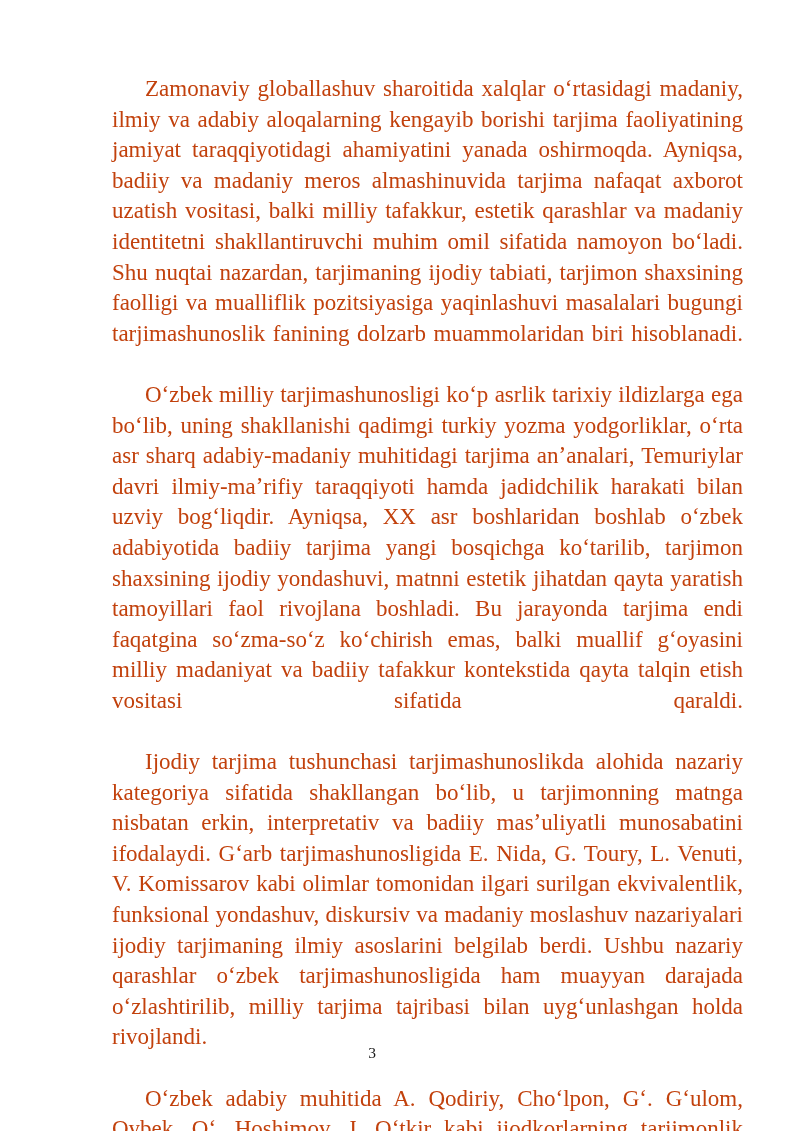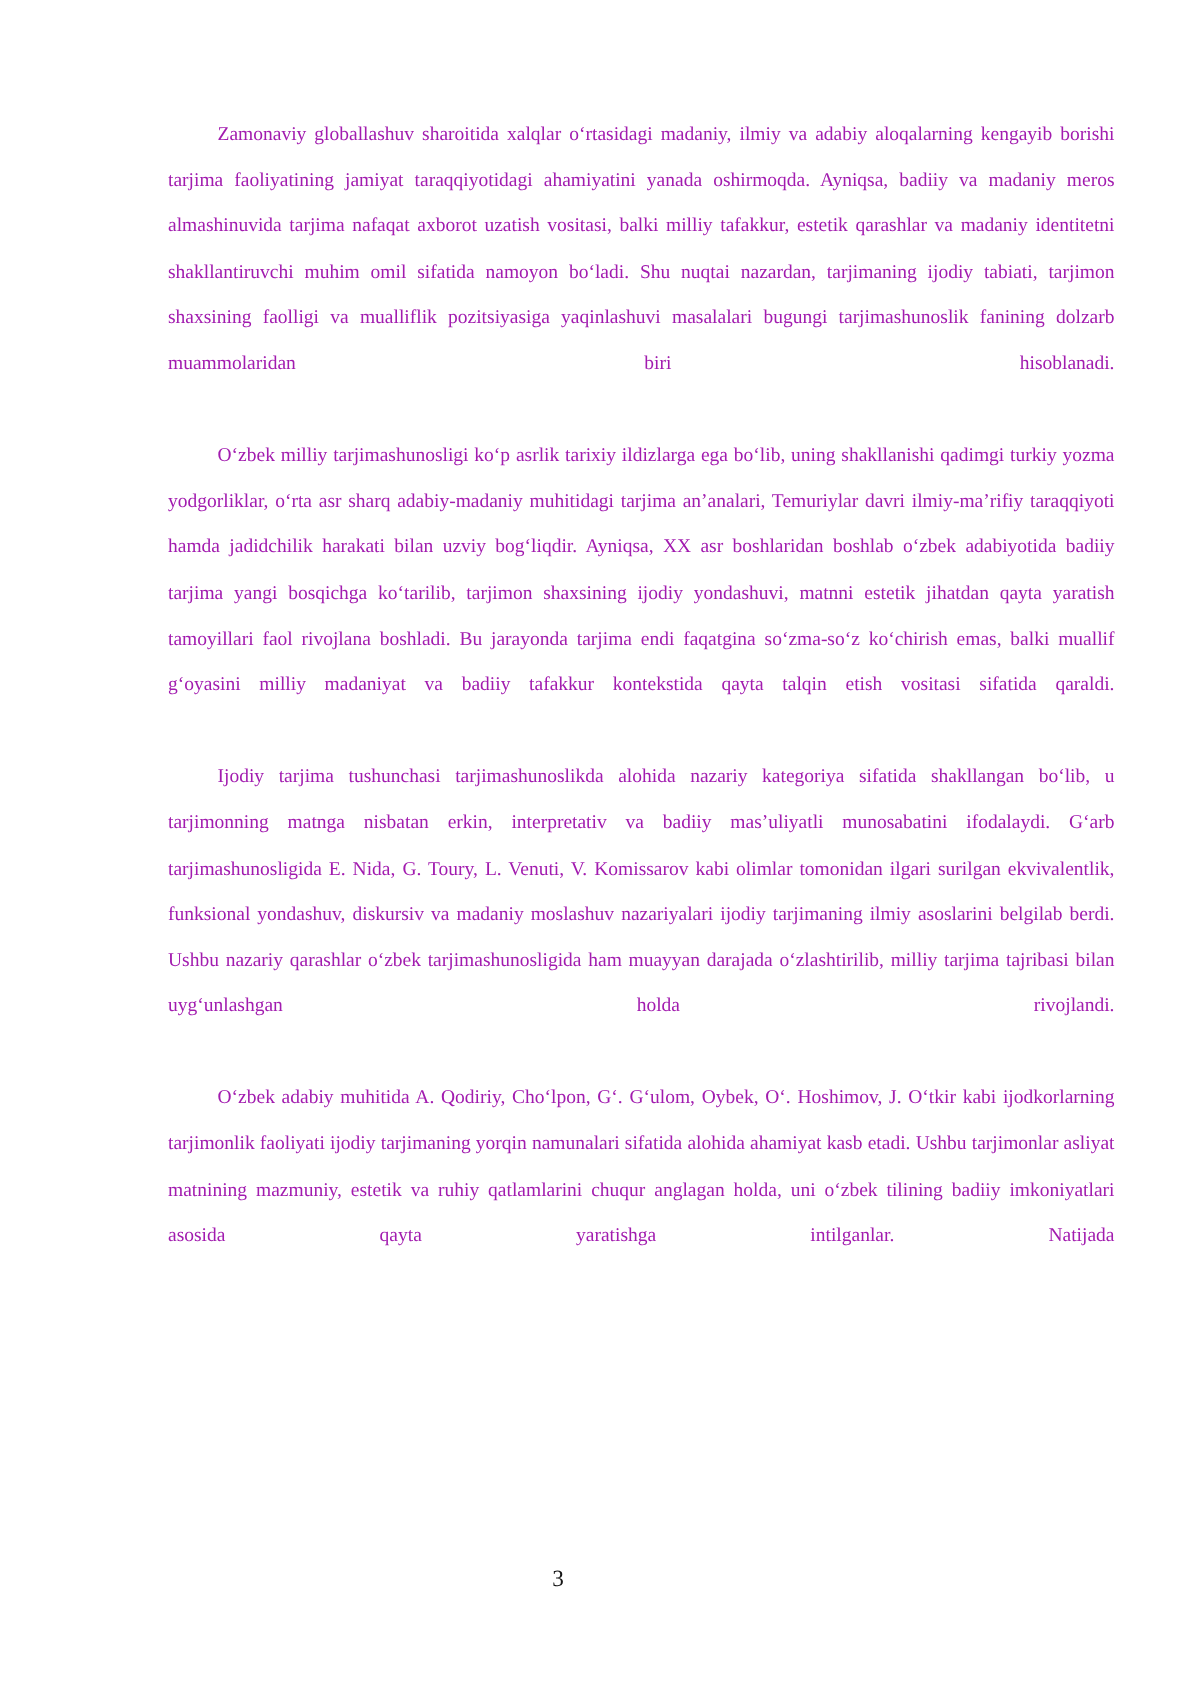--- a/index.html
+++ b/index.html
@@ -30,23 +30,23 @@
     left: 112px;
     top: 74px;
     width: 631px;
   }
 
   .para {
     margin: 0;
     text-align: justify;
     text-justify: inter-word;
     text-indent: 33px;
-    font-size: 13px;
+    font-size: 23px;
     line-height: 30.6px;
-    color: #a21caf;
+    color: #c2410c;
     -webkit-font-smoothing: antialiased;
     hyphens: none;
   }
 
   
   .para::after {
     content: "";
     display: inline-block;
     width: 100%;
   }

